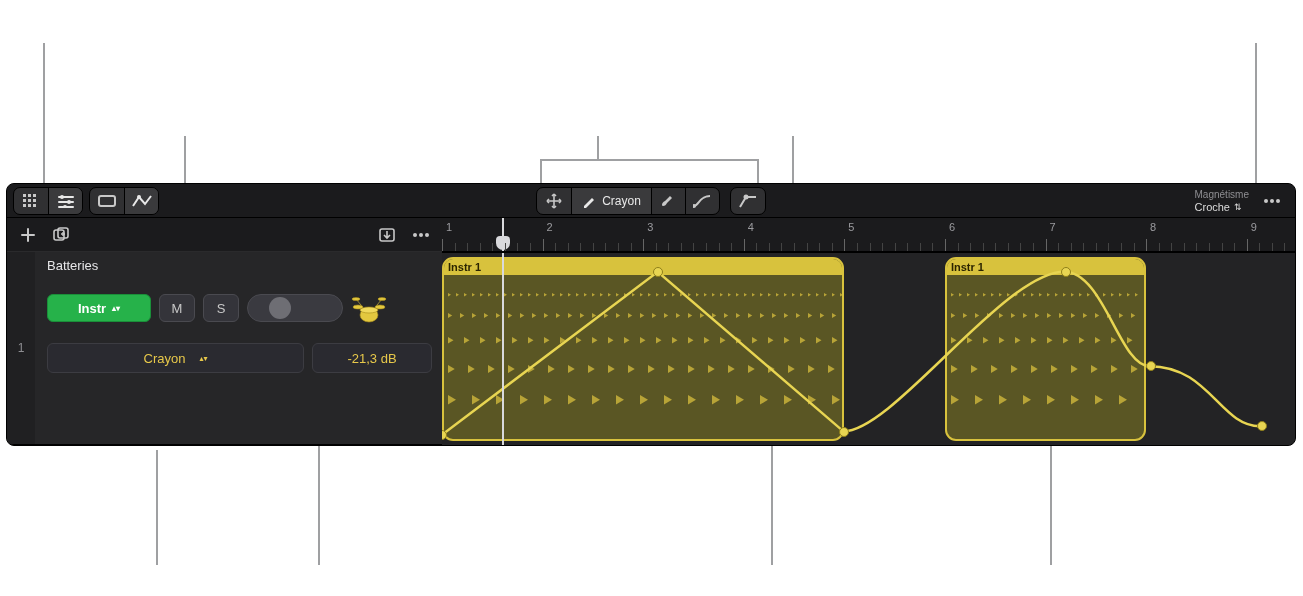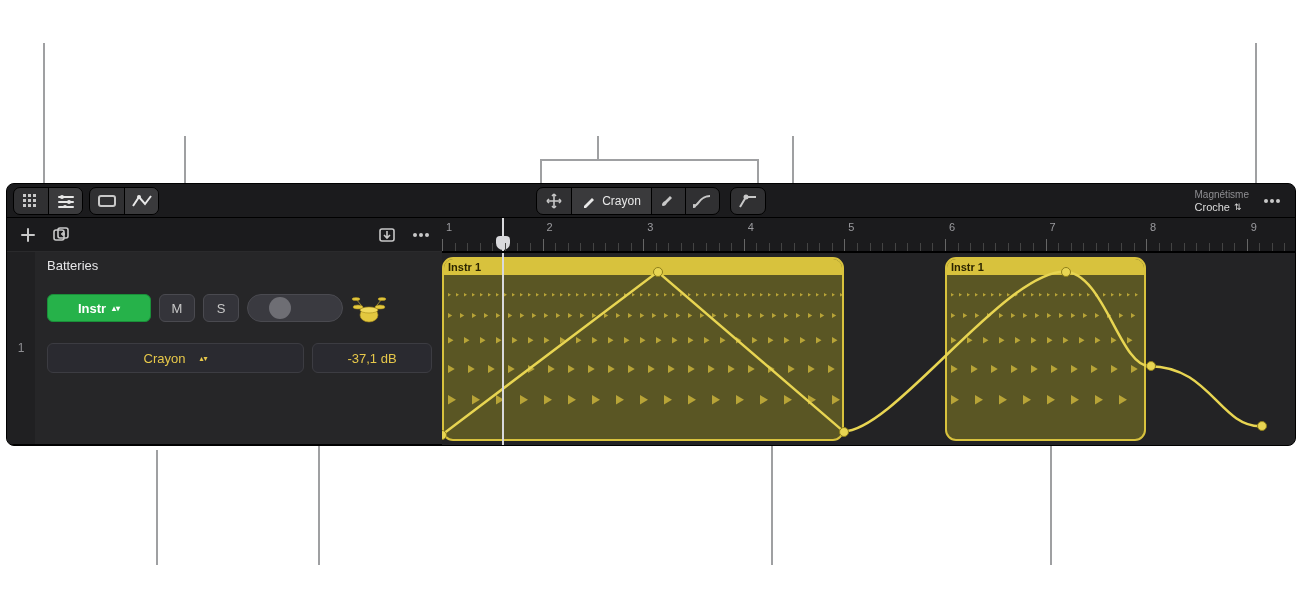--- a/index.html
+++ b/index.html
@@ -390,21 +390,21 @@
               </svg>
             </span>
           </div>
 
           <div class="ctrlrow">
             <button class="paramsel">
               <span>Crayon</span>
               <span class="updown" style="color:#e7c84a;">▴▾</span>
             </button>
             <div class="valbox">
-              <span>-37,1 dB</span>
+              <span>-21,3 dB</span>
             </div>
           </div>
         </div>
       </div>
     </div>
 
     <div class="timeline">
       <div class="ruler" id="ruler">
 
         <div class="playhead" id="playhead" style="left: 60.3529px;"></div>

